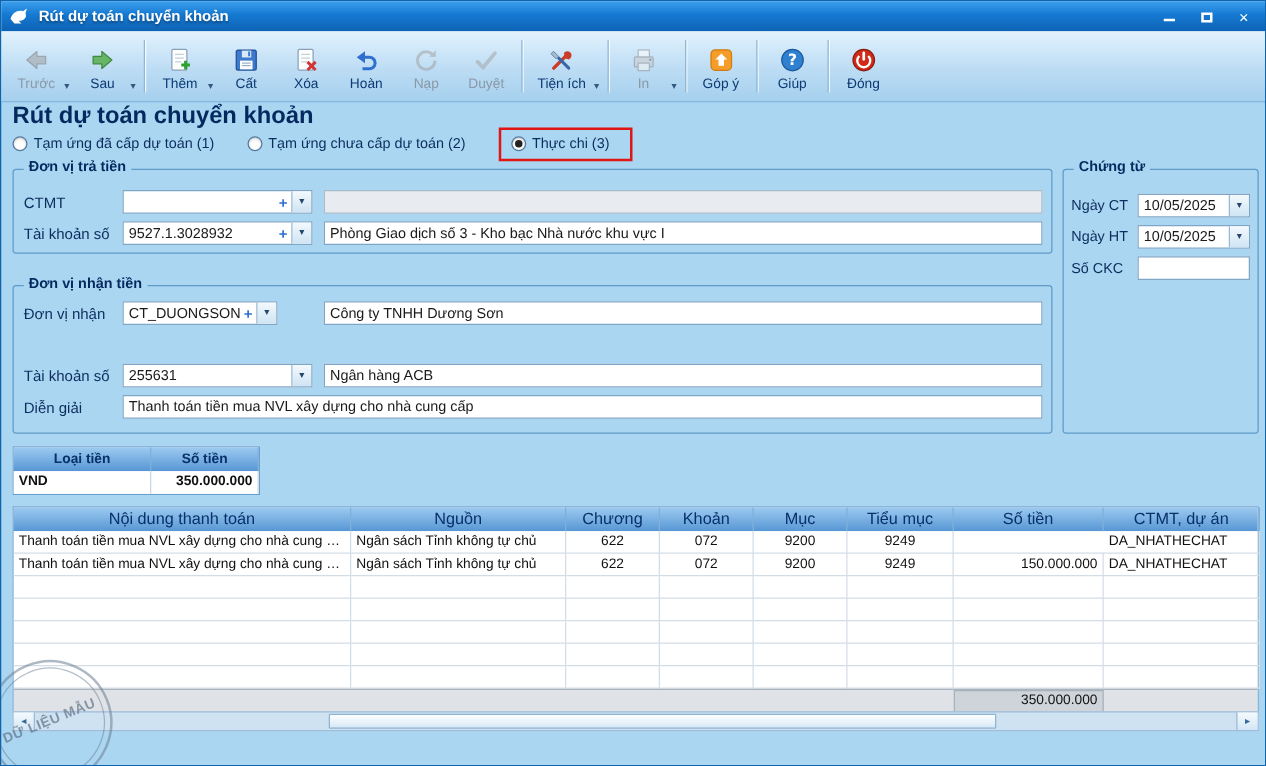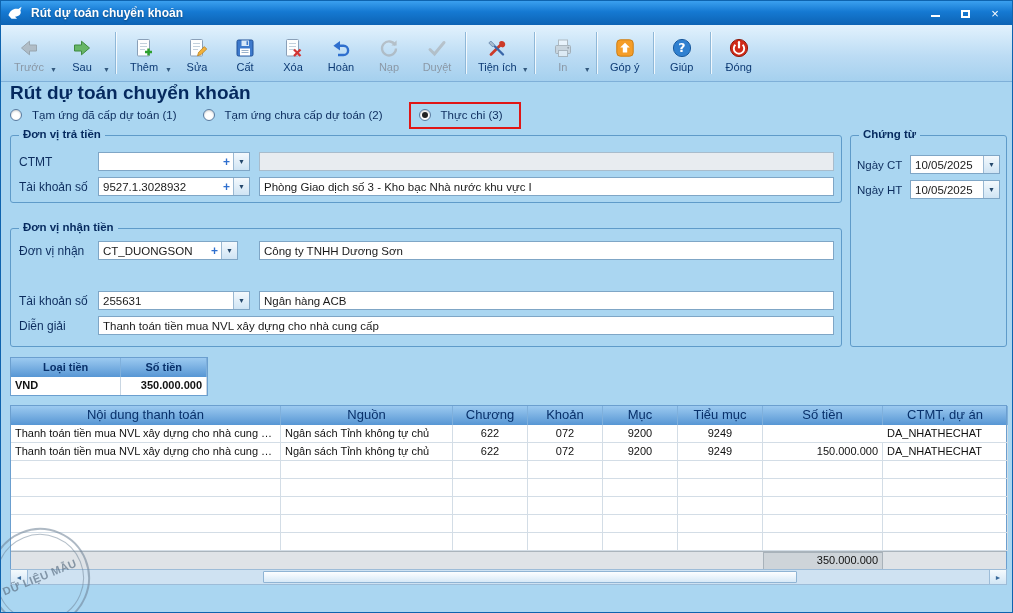--- a/index.html
+++ b/index.html
@@ -23,21 +23,21 @@
   .tb-lb{font-size:11px;color:#0d3a74;margin-top:2px;white-space:nowrap;}
   .tb-btn.disabled .tb-lb{color:#8b98a6;}
   .tb-btn.disabled .tb-ic{filter:grayscale(1) opacity(.55);}
   .tb-dd{position:absolute;right:1px;bottom:6px;font-size:7px;color:#33597e;}
   .tb-sep{width:1px;background:#8fb8d8;margin:5px 4px;box-shadow:1px 0 0 rgba(255,255,255,.8);}
 
   
   .content{position:absolute;top:81px;left:1px;right:1px;bottom:1px;background:#aad6f1;}
   .page-title{position:absolute;left:8px;top:0px;font-size:19px;font-weight:bold;color:#05295e;}
   .radio-row{position:absolute;left:8px;top:24px;height:18px;display:flex;align-items:center;gap:26px;}
-  .radio-item{display:inline-flex;align-items:center;gap:10px;}
+  .radio-item{display:inline-flex;align-items:center;gap:5px;}
   .rb{width:12px;height:12px;border-radius:50%;background:#fff;border:1px solid #55799f;box-shadow:inset 0 1px 2px rgba(0,0,0,.2);position:relative;flex:none;box-sizing:border-box;}
   .rb.on::after{content:"";position:absolute;left:2px;top:2px;width:6px;height:6px;border-radius:50%;background:#222;}
   .rlb{font-size:11.5px;color:#0d2d5e;white-space:nowrap;}
   .red-box{display:inline-flex;border:2px solid #e01616;padding:5px 16px 6px 8px;margin:-8px 0;}
 
   
   .groupbox{position:absolute;border:1px solid #5f9bc9;border-radius:3px;box-sizing:border-box;}
   .gb-label{position:absolute;top:-8px;left:8px;background:#aad6f1;padding:0 4px;font-size:11.5px;font-weight:bold;color:#05295e;white-space:nowrap;}
   .payer{left:8px;top:53px;width:832px;height:68px;}
   .receiver{left:8px;top:146px;width:832px;height:119px;}
@@ -131,30 +131,20 @@
       <div class="tb-btn" style="padding-right: 13px; text-align: center;">
         <span class="tb-ic">
           <svg viewBox="0 0 22 22">
             <rect x="4.5" y="2.5" width="12" height="16.5" rx="1" fill="#fdfefe" stroke="#8aa0b8"></rect>
             <path d="M7 6.5h7M7 9.5h7M7 12.5h5" stroke="#c2d0dc" stroke-width="1" fill="none"></path>
             <path d="M15.5 11.5v7M12 15h7" stroke="#2da02d" stroke-width="2.4" fill="none"></path>
           </svg>
         </span>
         <span class="tb-lb">Thêm</span>
         <span class="tb-dd">▼</span>
-      </div>
-      <div class="tb-btn">
-        <span class="tb-ic">
-          <svg viewBox="0 0 22 22">
-            <rect x="4.5" y="2.5" width="12" height="16.5" rx="1" fill="#fdfefe" stroke="#8aa0b8"></rect>
-            <path d="M7 6.5h7M7 9.5h7M7 12.5h5" stroke="#c2d0dc" stroke-width="1" fill="none"></path>
-            <path d="M11.5 18.8l1.2-3.6 5.6-5.6 2.4 2.4-5.6 5.6z" fill="#f2b13a" stroke="#b87f1d" stroke-width="0.8"></path>
-          </svg>
-        </span>
-        <span class="tb-lb">Sửa</span>
       </div>
       <div class="tb-btn">
         <span class="tb-ic">
           <svg viewBox="0 0 22 22">
             <rect x="3" y="3" width="16" height="16" rx="1.5" fill="#3d79cc" stroke="#215096"></rect>
             <rect x="7.5" y="3.5" width="7.5" height="5.5" fill="#d8e8f8"></rect>
             <rect x="12.5" y="4.2" width="1.6" height="3.8" fill="#3d79cc"></rect>
             <rect x="6" y="11.5" width="10" height="7" fill="#fff"></rect>
             <path d="M7.5 13.5h7M7.5 15.5h7" stroke="#9ab2cc" stroke-width="1" fill="none"></path>
           </svg>
@@ -308,28 +298,32 @@
               <span class="combo-arrow">▼</span>
             </div>
           </div>
           <div class="doc-row">
             <span class="dlabel">Ngày HT</span>
             <div class="combo">
               <span class="combo-val">10/05/2025</span>
               <span class="combo-arrow">▼</span>
             </div>
           </div>
+          <div class="doc-row">
+            <span class="dlabel">Số CKC</span>
+            <div class="tfield"></div>
+          </div>
         </div>
     </div>
 
     <div class="groupbox receiver">
       <span class="gb-label">Đơn vị nhận tiền</span>
       <div class="frow" style="top:12px">
         <span class="flabel">Đơn vị nhận</span>
-        <div class="combo" style="left:87px;width:140px">
+        <div class="combo" style="left:87px;width:124px">
           <span class="combo-val">CT_DUONGSON</span>
           <span class="combo-plus">+</span>
           <span class="combo-arrow">▼</span>
         </div>
         <div class="tfield" style="left:248px;width:575px">Công ty TNHH Dương Sơn</div>
       </div>
       <div class="frow" style="top:62px">
         <span class="flabel">Tài khoản số</span>
         <div class="combo" style="left:87px;width:152px">
           <span class="combo-val">255631</span>

